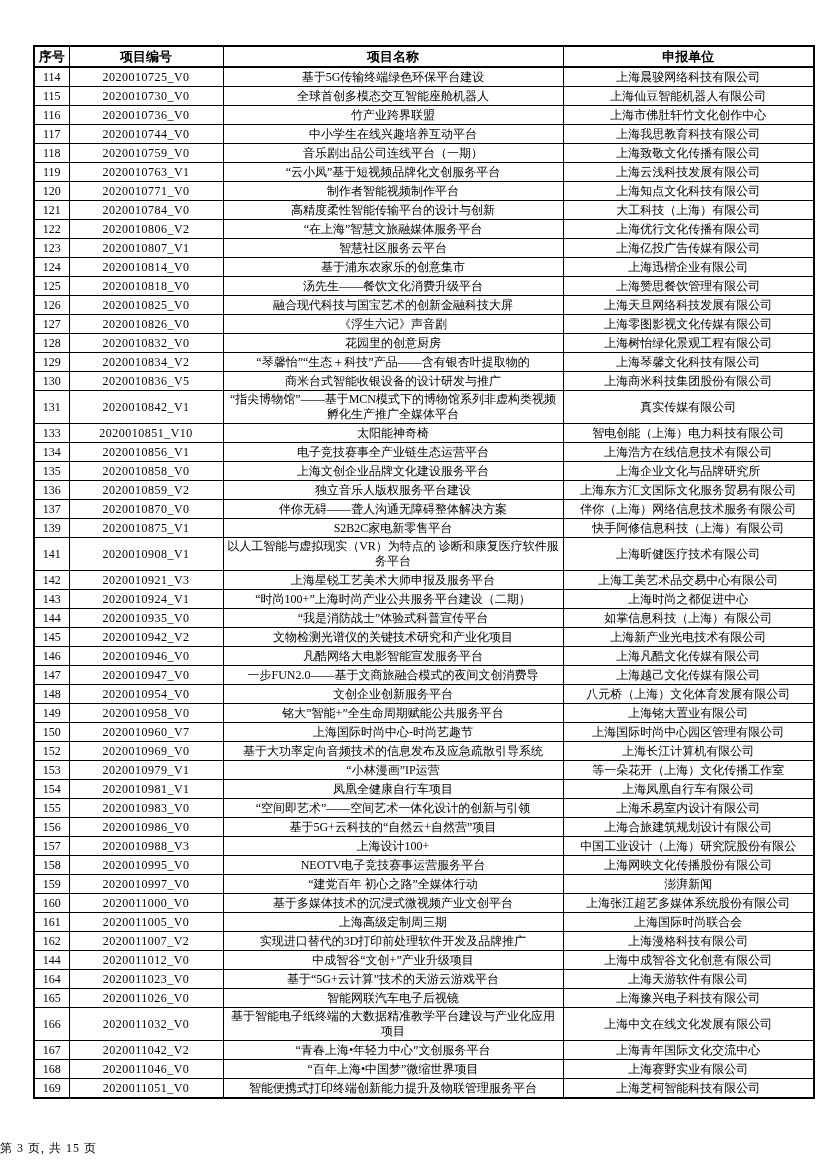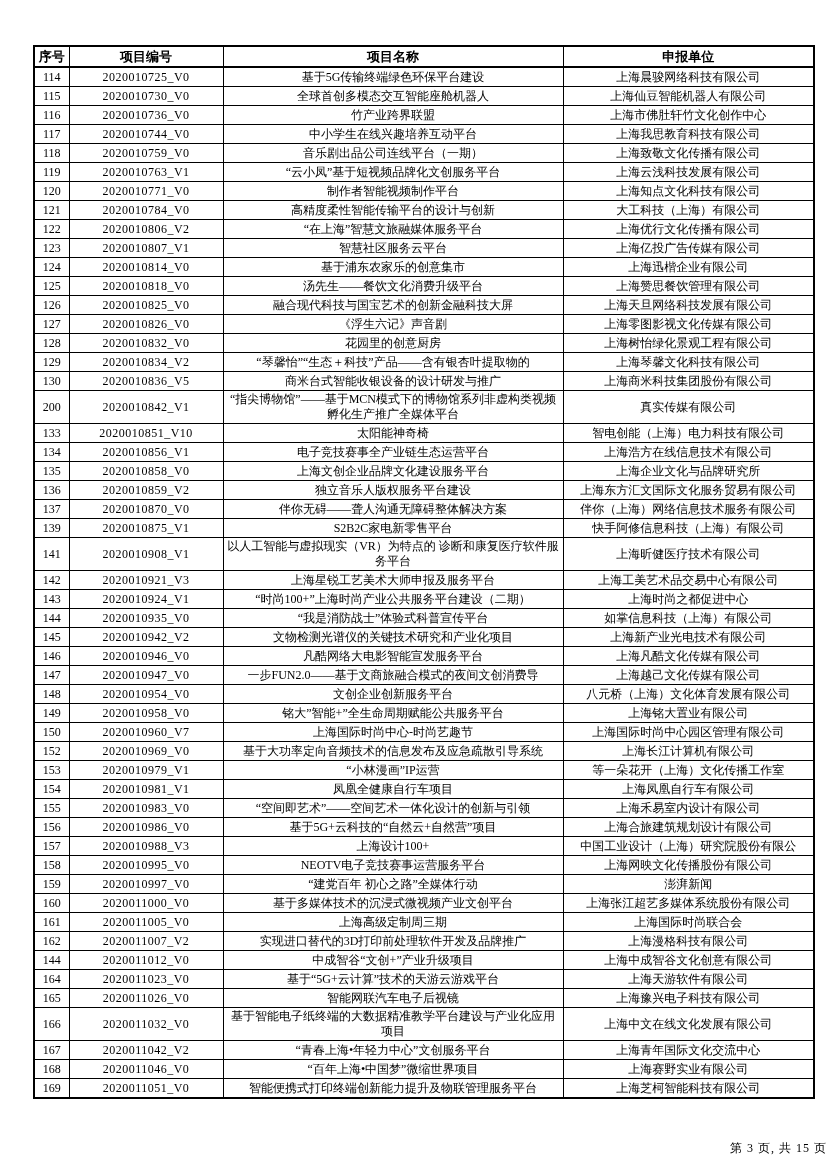--- a/index.html
+++ b/index.html
@@ -11,21 +11,21 @@
   table.doc th{
     font-size:13px;font-weight:bold;height:19px;line-height:19px;
     border-bottom:2px solid #000;padding:0 2px;text-align:center;vertical-align:middle;
   }
   table.doc td{
     font-size:12px;line-height:15px;height:16px;padding:1px 2px;
     text-align:center;vertical-align:middle;word-break:break-all;overflow:hidden;
   }
   td.c-code{letter-spacing:0.5px;}
   .footer{
-    position:absolute;left:0;top:1140px;width:827px;text-align:right;
+    position:absolute;left:0;top:1140px;width:827px;text-align:left;
     font-size:12px;letter-spacing:1px;
   }
 </style>
 </head>
 <body>
 
 <div class="page">
   <table class="doc">
     <colgroup>
       <col style="width:35px">
@@ -138,21 +138,21 @@
           <td class="c-name">“琴馨怡”“生态＋科技”产品——含有银杏叶提取物的</td>
           <td class="c-org">上海琴馨文化科技有限公司</td>
         </tr>
         <tr>
           <td class="c-no">130</td>
           <td class="c-code">2020010836_V5</td>
           <td class="c-name">商米台式智能收银设备的设计研发与推广</td>
           <td class="c-org">上海商米科技集团股份有限公司</td>
         </tr>
         <tr>
-          <td class="c-no">200</td>
+          <td class="c-no">131</td>
           <td class="c-code">2020010842_V1</td>
           <td class="c-name">“指尖博物馆”——基于MCN模式下的博物馆系列非虚构类视频孵化生产推广全媒体平台</td>
           <td class="c-org">真实传媒有限公司</td>
         </tr>
         <tr>
           <td class="c-no">133</td>
           <td class="c-code">2020010851_V10</td>
           <td class="c-name">太阳能神奇椅</td>
           <td class="c-org">智电创能（上海）电力科技有限公司</td>
         </tr>

